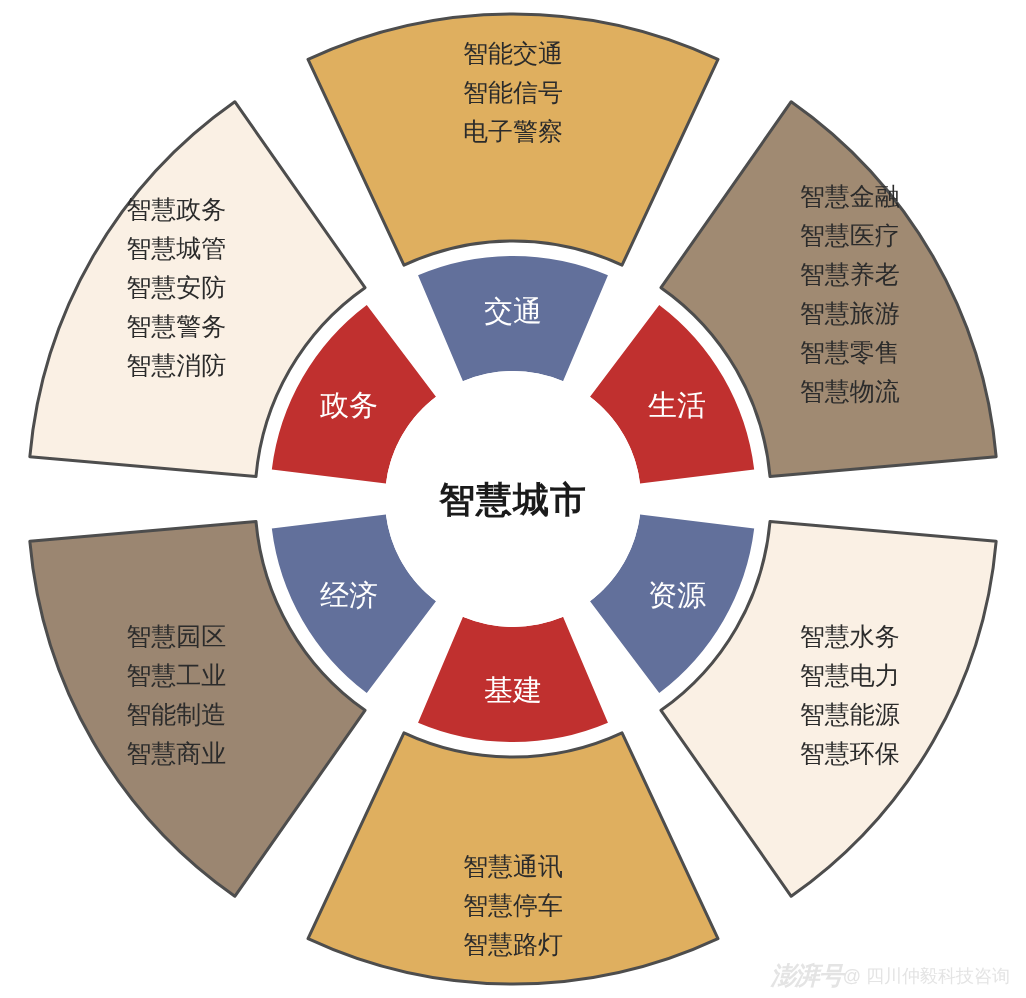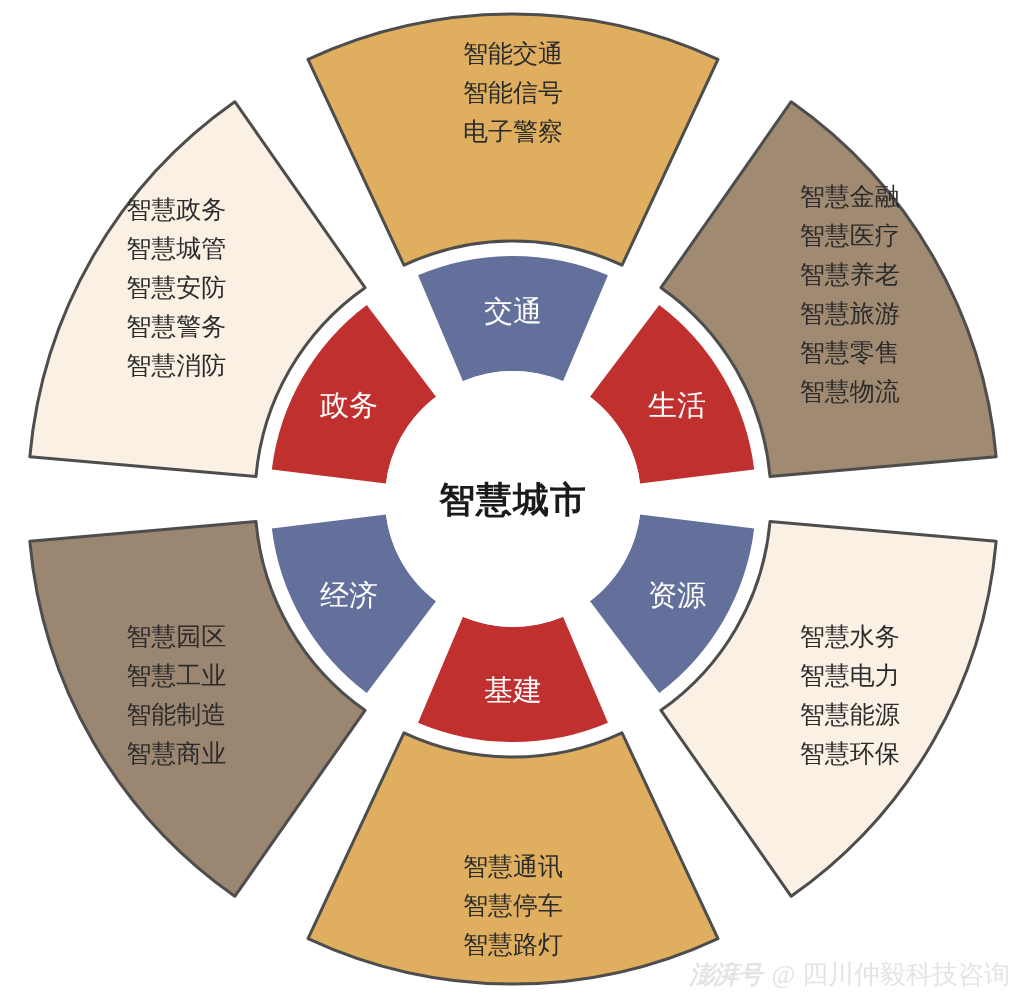--- a/index.html
+++ b/index.html
@@ -32,36 +32,35 @@
     fill:#1a1a1a;
     text-anchor:middle;
     letter-spacing:1px;
   }
   #watermark{
     position:absolute;
     right:16px;
     bottom:6px;
     display:flex;
     align-items:center;
-    gap:10px;
     color:#e2e2e2;
     font-size:26px;
-    font-family:Liberation Serif, serif;
+    font-family:Liberation Sans, sans-serif;
     user-select:none;
   }
   #watermark .wm-logo{
     font-style:italic;
     font-weight:bold;
     font-size:25px;
     color:#e4e4e4;
     letter-spacing:-1px;
   }
   #watermark .wm-text{
     color:#e4e4e4;
-    font-size:26px;
+    font-size:18px;
   }
 </style>
 </head>
 <body>
 
 <div id="diagram-root">
 
   <svg id="wheel" viewBox="0 0 1026 998" xmlns="http://www.w3.org/2000/svg">
 
     <g id="outer-segments">

